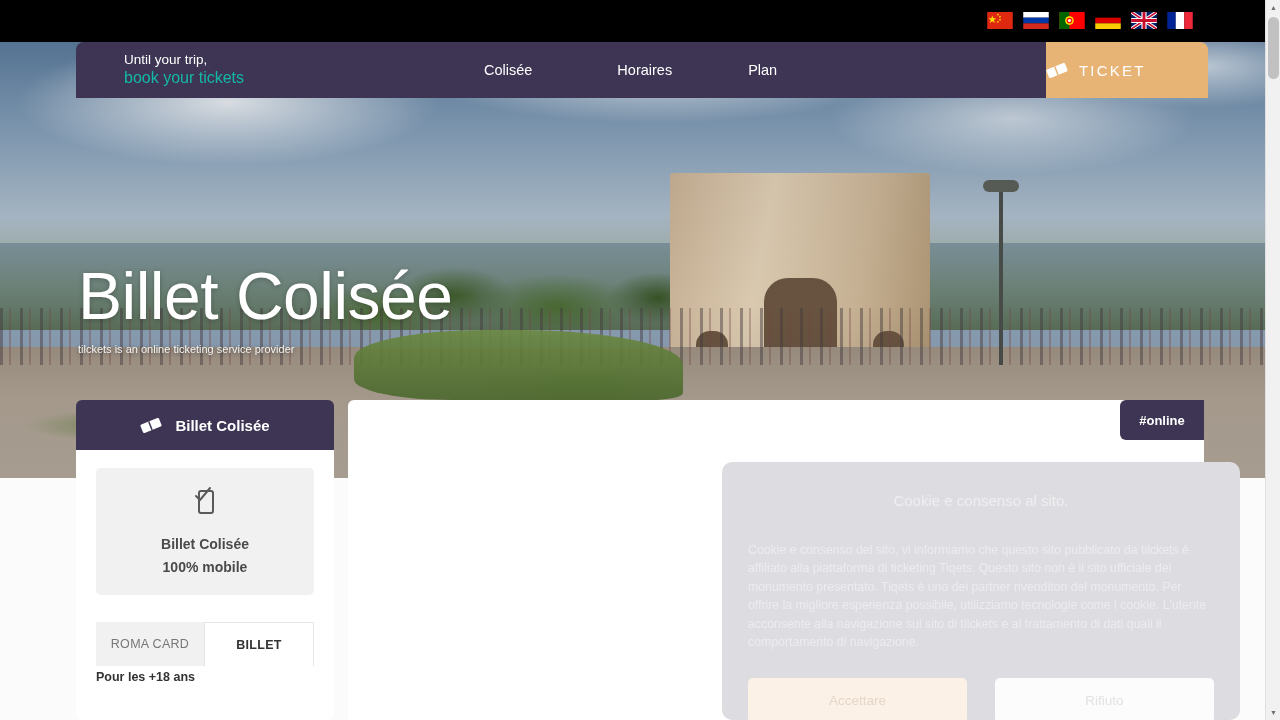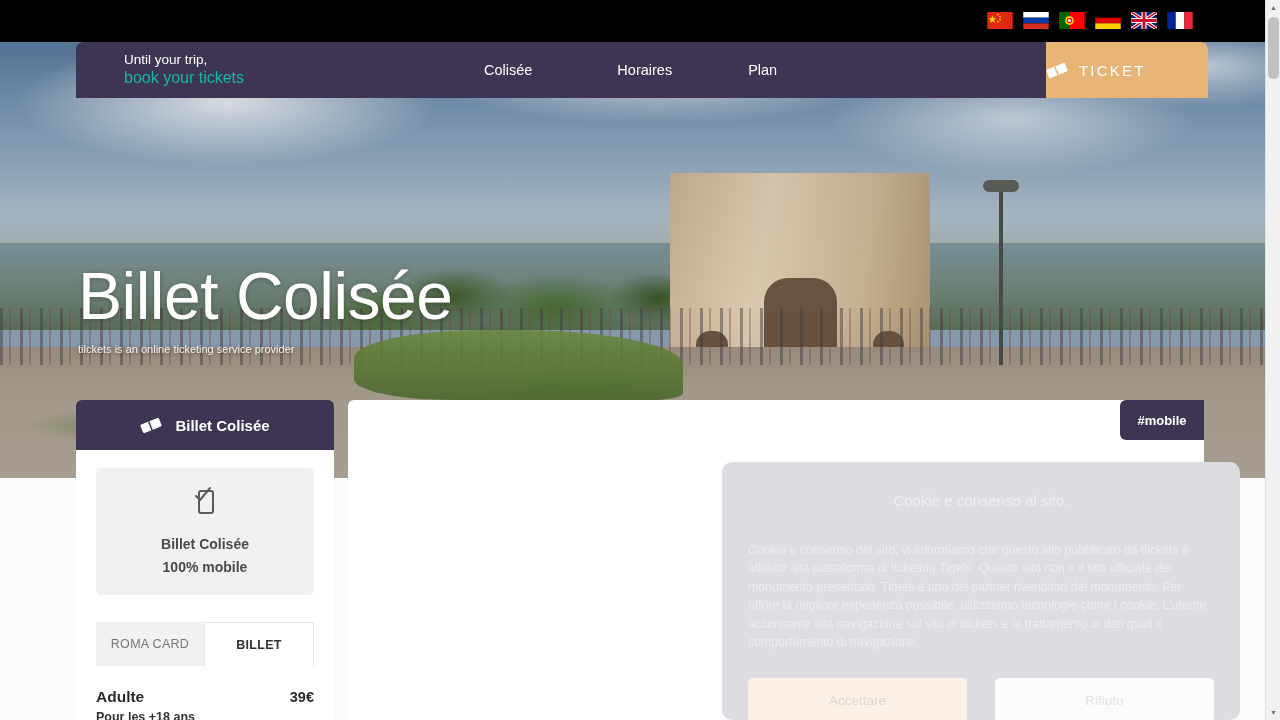--- a/index.html
+++ b/index.html
@@ -329,21 +329,21 @@
           <rect x="9.6" y="3" width="1.5" height="9" fill="#e8b476"></rect>
         </g>
       </svg>
       <span class="tlabel">TICKET</span>
     </div>
   </div>
 
   <div class="main-panel"></div>
 
   <div class="ticket-badge">
-    <span>#mobile</span>
+    <span>#online</span>
   </div>
 
   <div class="side-card">
     <div class="side-head">
       <svg width="22" height="15" viewBox="0 0 22 15">
         <g transform="rotate(-22 11 7.5)">
           <rect x="1" y="3" width="20" height="9" rx="1.4" fill="#ffffff"></rect>
           <rect x="9.6" y="3" width="1.5" height="9" fill="#3d3553"></rect>
         </g>
       </svg>
@@ -358,24 +358,20 @@
         </svg>
         <div class="mb1">Billet Colisée</div>
         <div class="mb2">100% mobile</div>
       </div>
 
       <div class="tabs">
         <div class="tab inactive">ROMA CARD</div>
         <div class="tab active">BILLET</div>
       </div>
 
-      <div class="price-row">
-        <div class="pname">Adulte</div>
-        <div class="pval">39€</div>
-      </div>
       <div class="price-note">Pour les +18 ans</div>
 
     </div>
   </div>
 
   <div class="cookie">
     <div class="cookie-title">Cookie e consenso al sito.</div>
     <div class="cookie-body">Cookie e consenso del sito, vi informiamo che questo sito pubblicato da tilckets è affiliato alla piattaforma di ticketing Tiqets. Questo sito non è il sito ufficiale del monumento presentato. Tiqets è uno dei partner rivenditori del monumento. Per offrire la migliore esperienza possibile, utilizziamo tecnologie come i cookie. L'utente acconsente alla navigazione sul sito di tilckets e al trattamento di dati quali il comportamento di navigazione.</div>
     <div class="cookie-btns">
       <div class="cookie-btn accept">Accettare</div>

